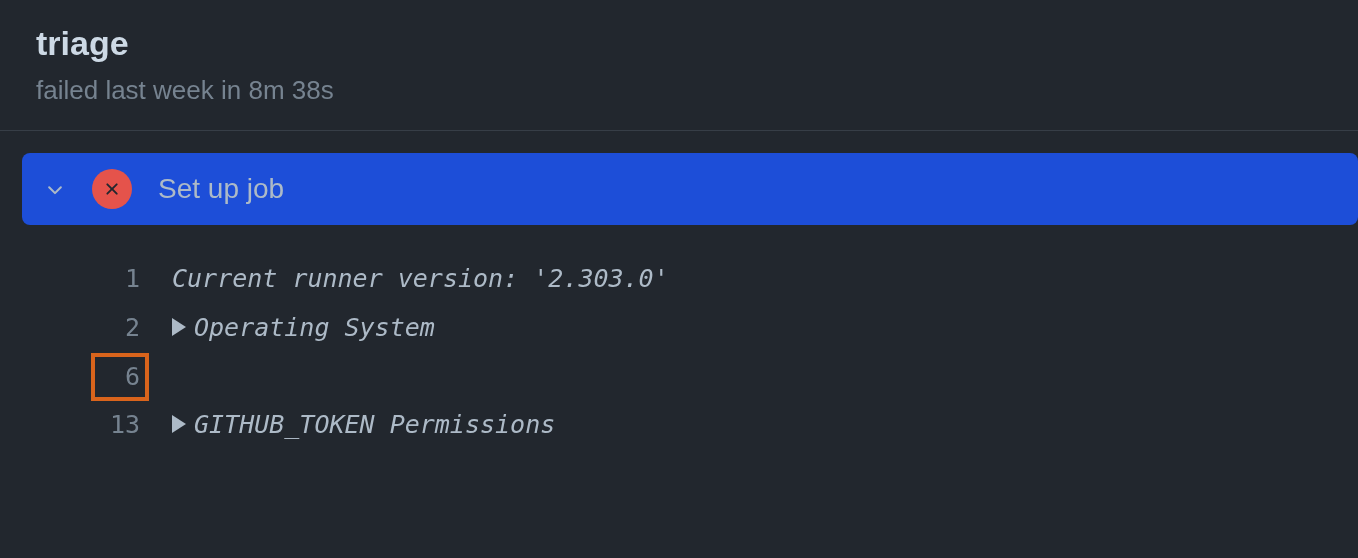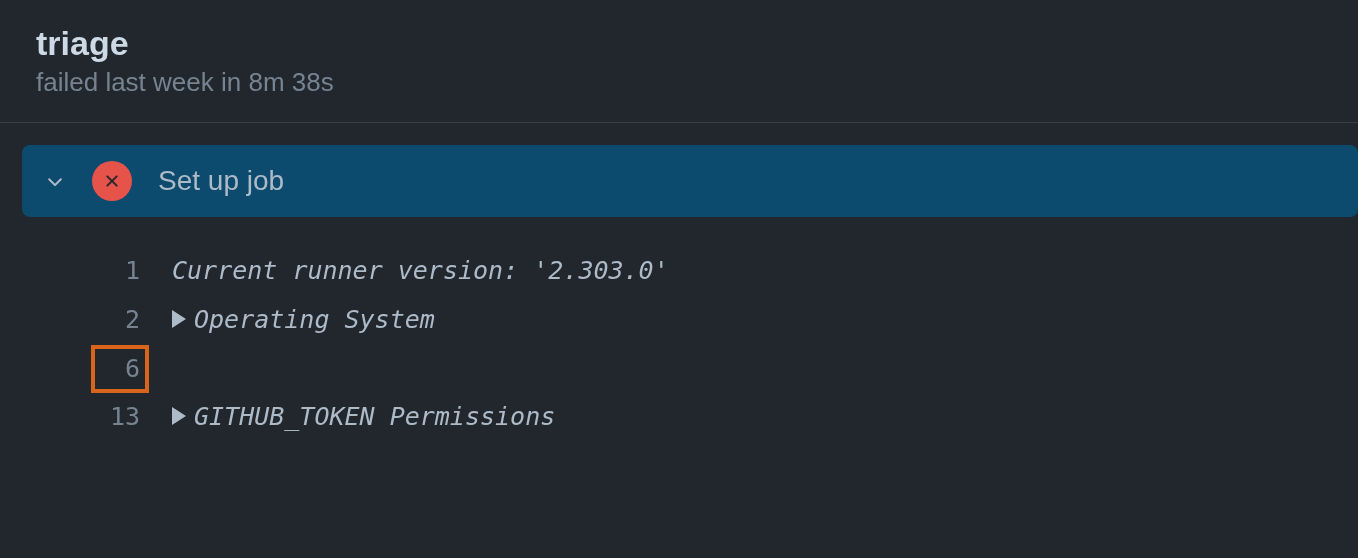--- a/index.html
+++ b/index.html
@@ -19,37 +19,37 @@
     
     .header {
       padding: 24px 0 24px 36px;
       border-bottom: 1px solid #373e47;
     }
     
     .job-title {
       font-size: 34px;
       font-weight: 700;
       color: #cdd9e5;
-      margin-bottom: 4px;
+      margin-bottom: 12px;
     }
     
     .job-status {
       font-size: 26px;
       color: #768390;
     }
     
     .content {
       padding: 22px 0 0 22px;
     }
     
     .step-row {
       display: flex;
       align-items: center;
       padding: 16px 0 16px 20px;
-      background-color: #0c4a6e;
+      background-color: #1d4ed8;
       border-radius: 8px;
       cursor: pointer;
     }
     
     .chevron-down {
       width: 26px;
       height: 26px;
       display: flex;
       align-items: center;
       justify-content: center;

